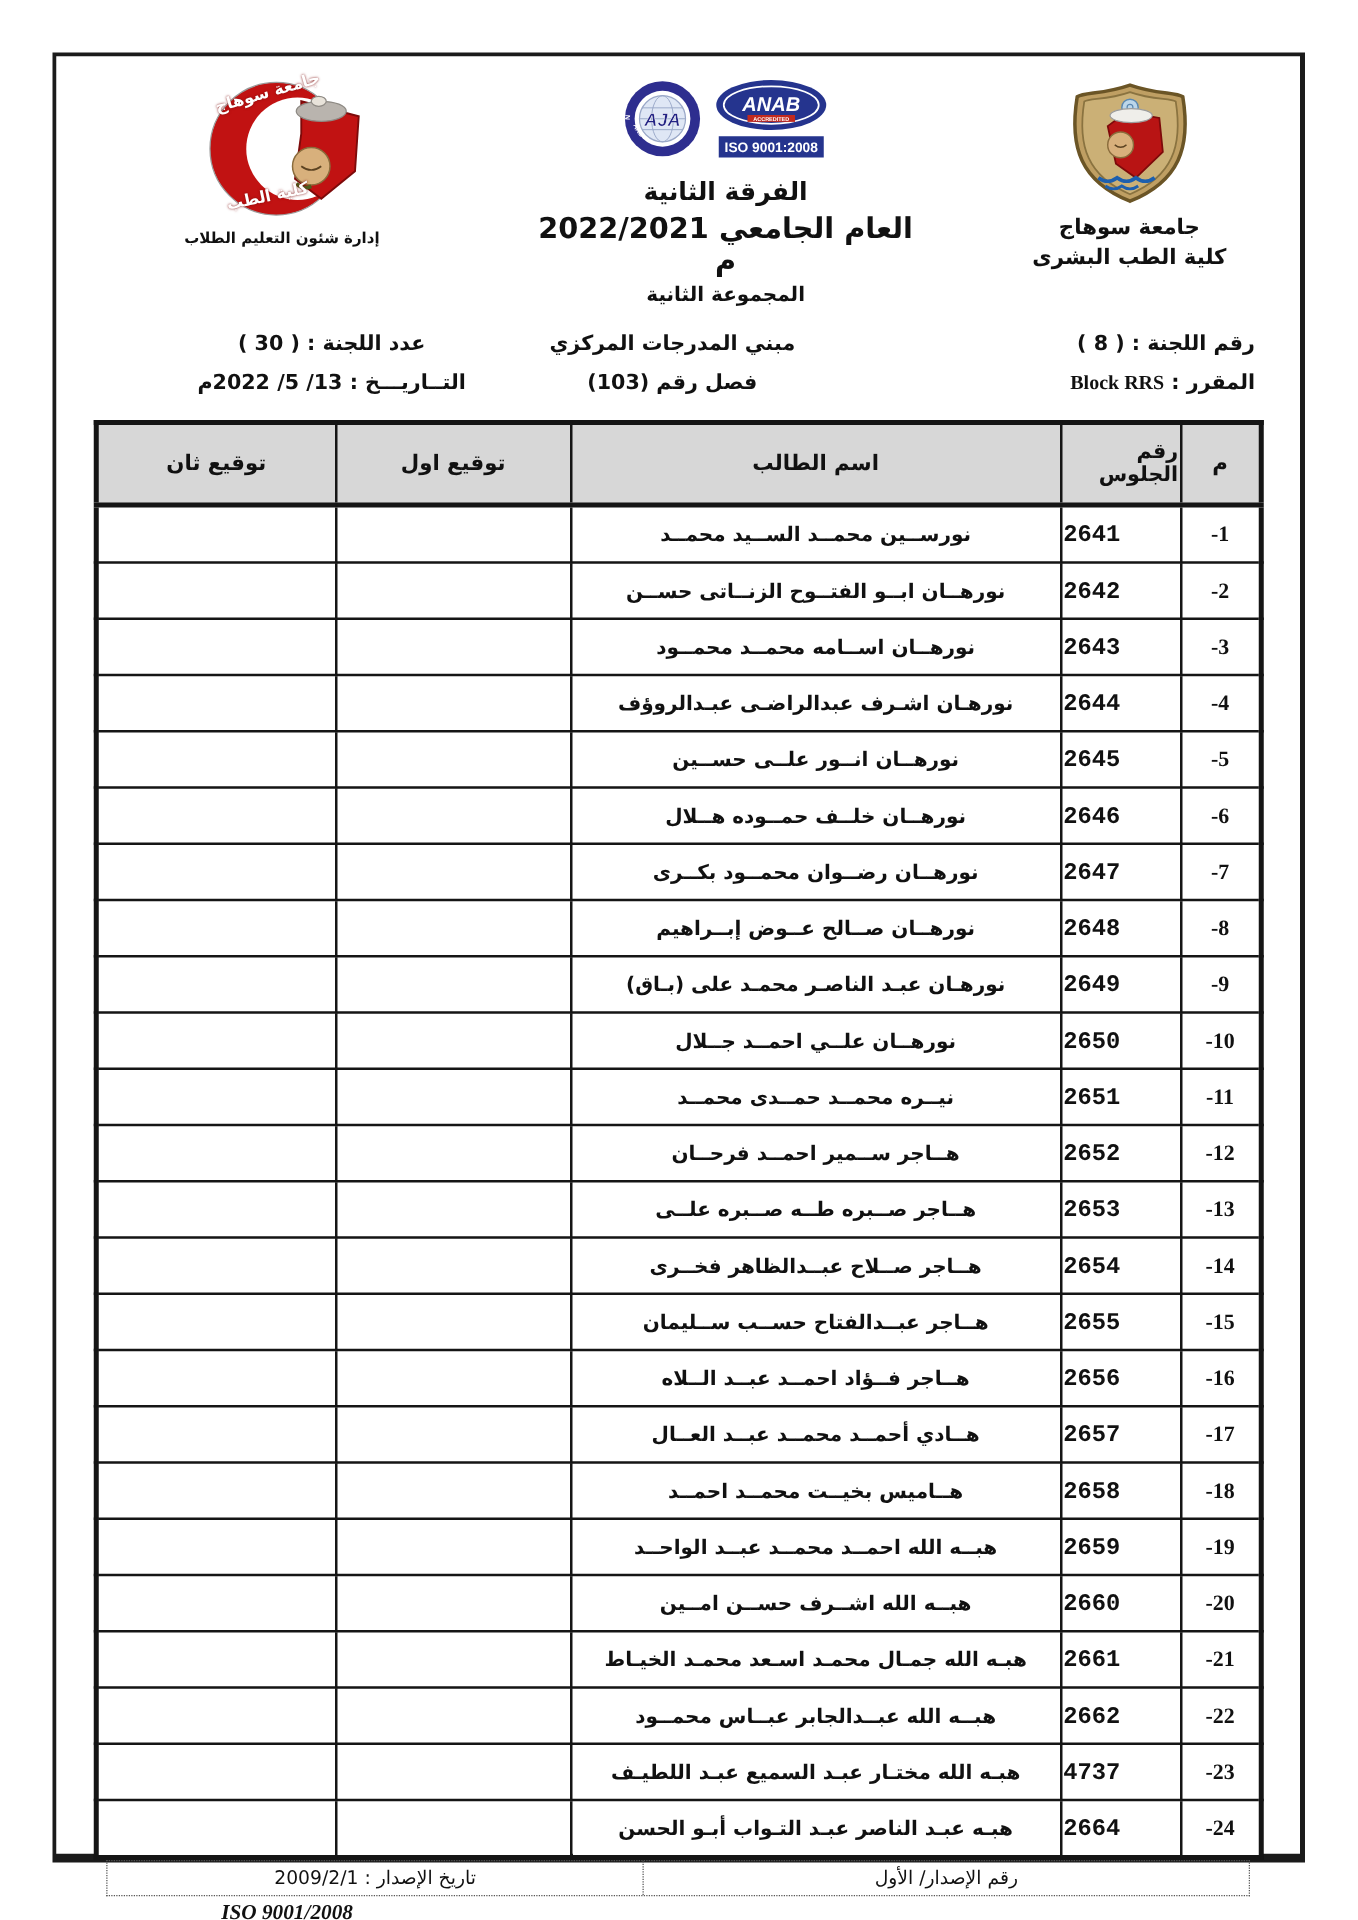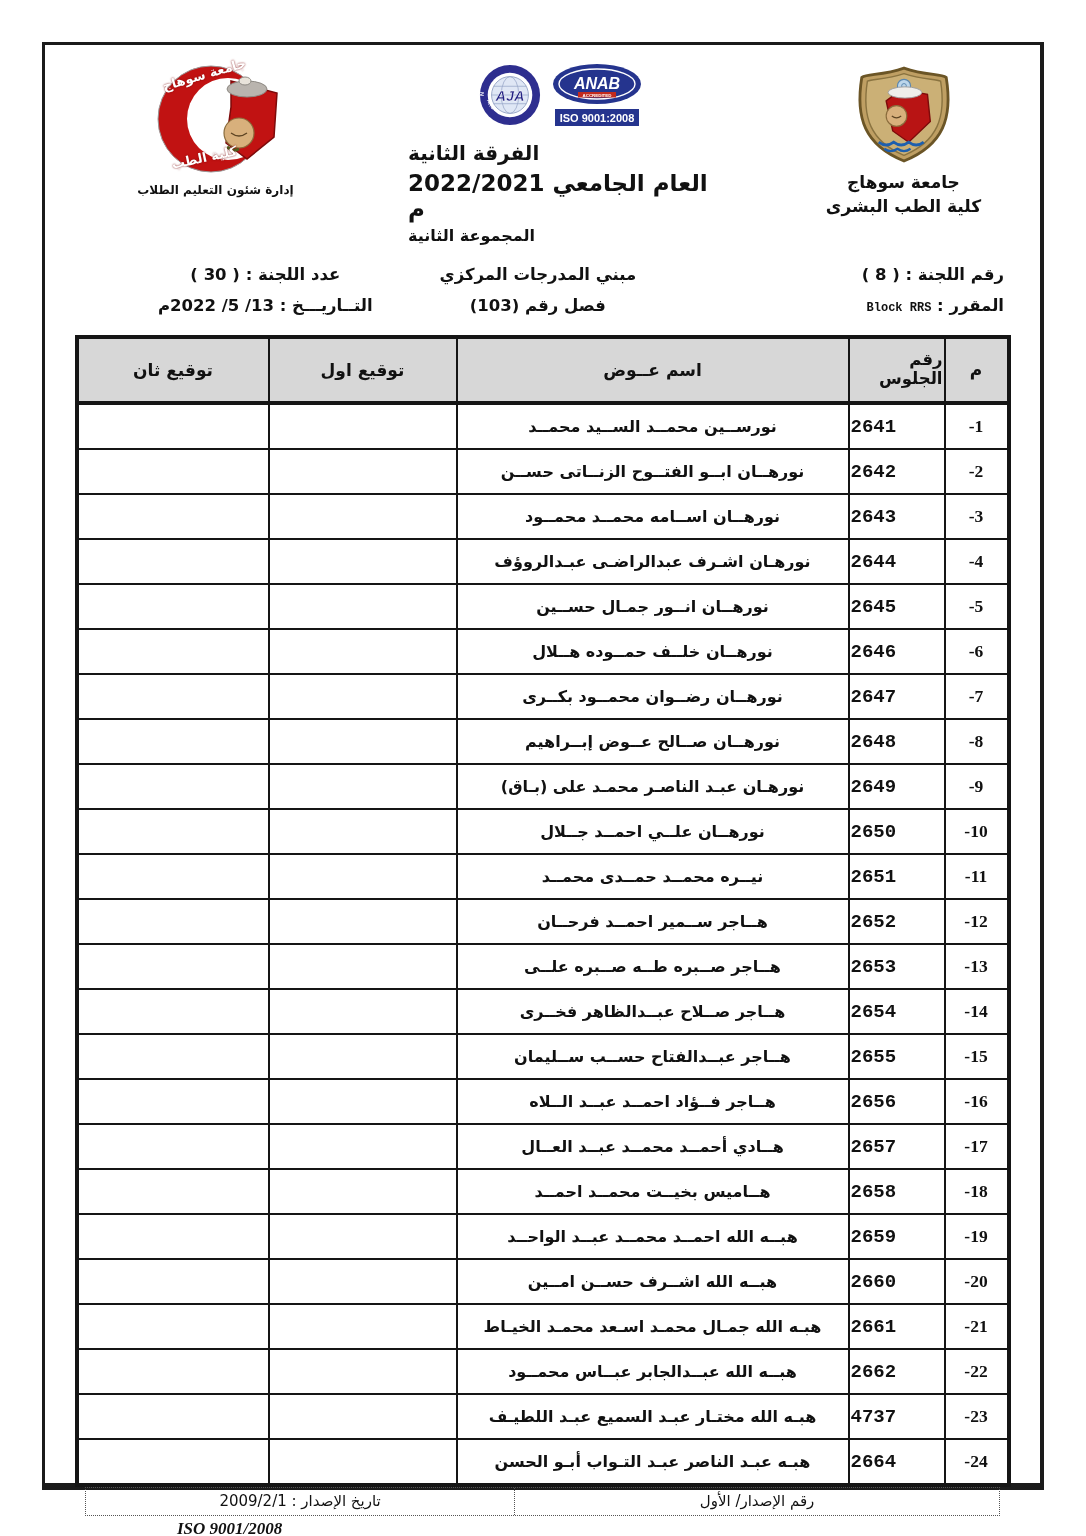--- a/index.html
+++ b/index.html
@@ -11,21 +11,21 @@
   .page{
     position:absolute;left:42px;top:42px;width:1002px;height:1448px;
     border:3px solid #1b1b1b;border-bottom:7px solid #1b1b1b;border-right:4px solid #1b1b1b;
     box-sizing:border-box;background:#fff;
     display:flex;flex-direction:column;
   }
   
   .header{display:flex;align-items:flex-start;padding:18px 24px 0;}
   .hdr-uni{width:225px;text-align:center;}
   .hdr-uni .uni-line{font-weight:bold;font-size:17px;line-height:1.4;}
-  .hdr-center{width:305px;margin-right:78px;text-align:left;}
+  .hdr-center{width:305px;margin-right:58px;text-align:center;}
   .logo-row{display:flex;justify-content:center;align-items:flex-start;gap:8px;}
   .title-grade{font-weight:bold;font-size:20px;margin-top:12px;}
   .title-year{font-weight:bold;font-size:23px;margin-top:5px;}
   .title-group{font-weight:bold;font-size:16px;margin-top:4px;}
   .hdr-admin{flex:1;text-align:center;padding-right:46px;}
   .crescent-wrap{position:relative;width:178px;height:112px;margin:0 auto;}
   .crescent-text-top{
     position:absolute;top:4px;left:34px;transform:rotate(-16deg);
     color:#fff;font-weight:bold;font-size:13px;white-space:nowrap;text-shadow:0 0 2px #7d0a0a;
   }
@@ -41,21 +41,21 @@
   
   .thick-line{height:6px;background:#161616;margin-top:8px;}
   
   .info{
     display:grid;grid-template-columns:34% 33% 33%;row-gap:12px;
     padding:12px 30px 10px;font-weight:bold;font-size:16.5px;
   }
   .info-right{text-align:right;padding-right:6px;}
   .info-center{text-align:center;}
   .info-left{text-align:center;padding-left:72px;}
-  .course-value{direction:ltr;font-family:Liberation Mono, monospace;font-size:12px;}
+  .course-value{direction:ltr;font-family:Liberation Serif, serif;font-size:16px;}
   
   table.students{
     width:932px;margin:10px auto 0;border-collapse:collapse;
     border:4px solid #151515;table-layout:fixed;
   }
   table.students th,table.students td{border:2px solid #151515;}
   thead th{
     background:#d7d7d7;height:60px;font-weight:bold;font-size:17px;
     text-align:center;vertical-align:middle;border-bottom:4px solid #151515 !important;
   }
@@ -178,21 +178,21 @@
       <col style="width:188px">
         <col style="width:192px">
     </colgroup>
     <thead>
       <tr>
         <th>م</th>
         <th class="seat-h">
           <div>رقم</div>
           <div>الجلوس</div>
         </th>
-        <th>اسم عــوض</th>
+        <th>اسم الطالب</th>
         <th>توقيع اول</th>
         <th>توقيع ثان</th>
       </tr>
     </thead>
     <tbody>
         <tr>
           <td class="cell-no" dir="ltr">-1</td>
           <td class="cell-seat">2641</td>
           <td class="cell-name">نورســين محمــد الســيد محمــد</td>
           <td></td>
@@ -215,21 +215,21 @@
         <tr>
           <td class="cell-no" dir="ltr">-4</td>
           <td class="cell-seat">2644</td>
           <td class="cell-name">نورهـان اشـرف عبدالراضـى عبـدالروؤف</td>
           <td></td>
           <td></td>
         </tr>
         <tr>
           <td class="cell-no" dir="ltr">-5</td>
           <td class="cell-seat">2645</td>
-          <td class="cell-name">نورهــان انــور جمـال حســين</td>
+          <td class="cell-name">نورهــان انــور علــى حســين</td>
           <td></td>
           <td></td>
         </tr>
         <tr>
           <td class="cell-no" dir="ltr">-6</td>
           <td class="cell-seat">2646</td>
           <td class="cell-name">نورهــان خلــف حمــوده هــلال</td>
           <td></td>
           <td></td>
         </tr>

